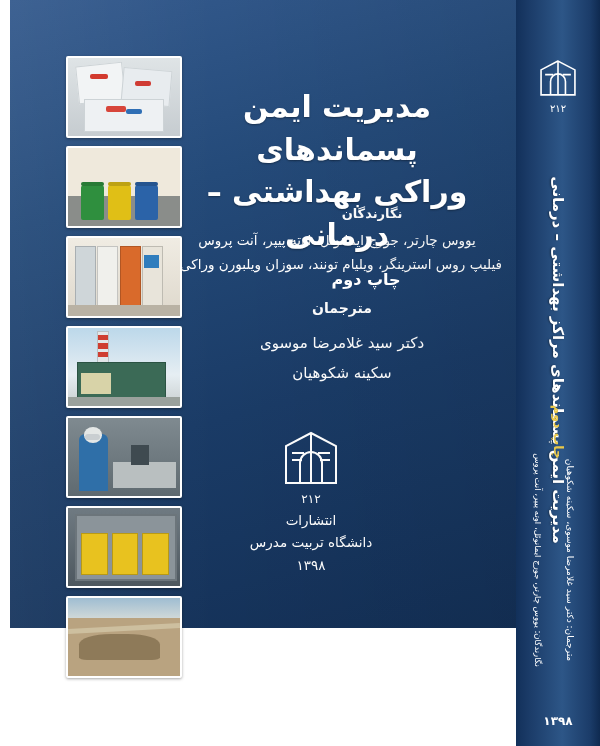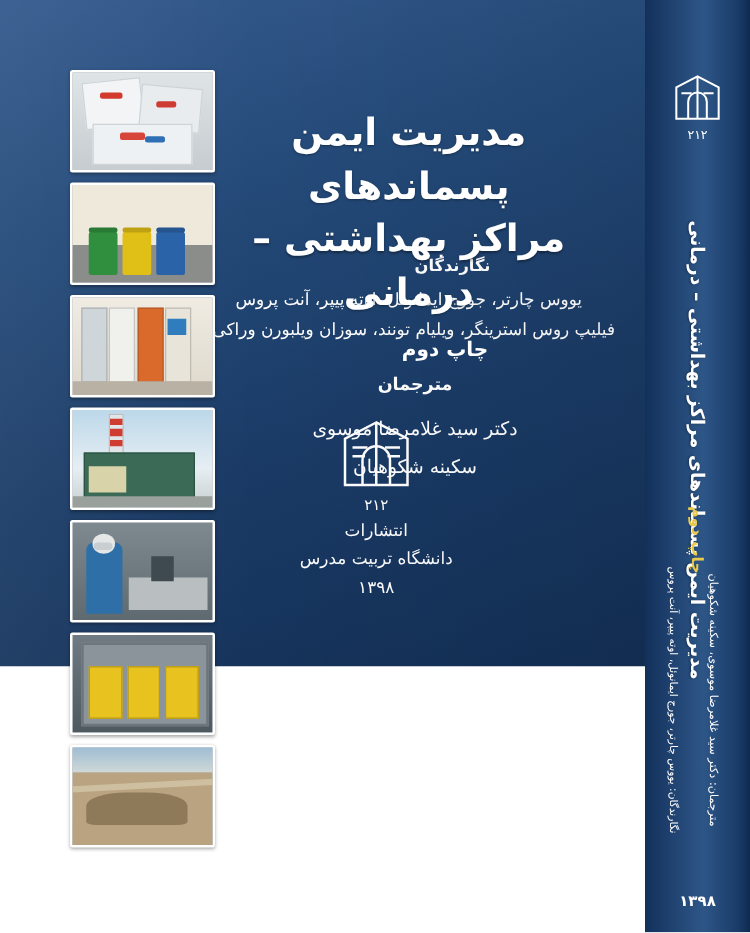--- a/index.html
+++ b/index.html
@@ -14,24 +14,24 @@
     position: relative;
     width: 600px;
     height: 746px;
     overflow: hidden;
     background: #ffffff;
   }
 
   
   .cover {
     position: absolute;
-    left: 0;
+    left: 10px;
     top: 0;
     width: 516px;
-    height: 533px;
+    height: 628px;
     background: linear-gradient(160deg, #2b4d7e 0%, #1d3a64 35%, #16305a 70%, #102banything 100%);
     background: linear-gradient(165deg, #345a8d 0%, #244a79 30%, #1a3b66 62%, #132f55 100%);
   }
   
   .cover::after {
     content: "";
     position: absolute;
     inset: 0;
     background: linear-gradient(90deg, rgba(255,255,255,0.05) 0%, rgba(255,255,255,0.00) 40%, rgba(0,0,0,0.06) 100%);
     pointer-events: none;
@@ -301,21 +301,21 @@
 </style>
 </head>
 <body>
 
 <div class="page">
 
   <div class="cover">
 
     <div class="title-block">
       <div class="title-line">مدیریت ایمن پسماندهای</div>
-      <div class="title-line">مراکز بهداشتی – درمانی</div>
+      <div class="title-line">وراکی بهداشتی – درمانی</div>
       <div class="edition">چاپ دوم</div>
     </div>
 
     <div class="authors">
       <div class="heading">نگارندگان</div>
       <div class="line">یووس چارتر، جورج ایمانوئل، اوته پیپر، آنت پروس</div>
       <div class="line">فیلیپ روس استرینگر، ویلیام تونند، سوزان ویلبورن وراکی زگوندی</div>
     </div>
 
     <div class="translators">

